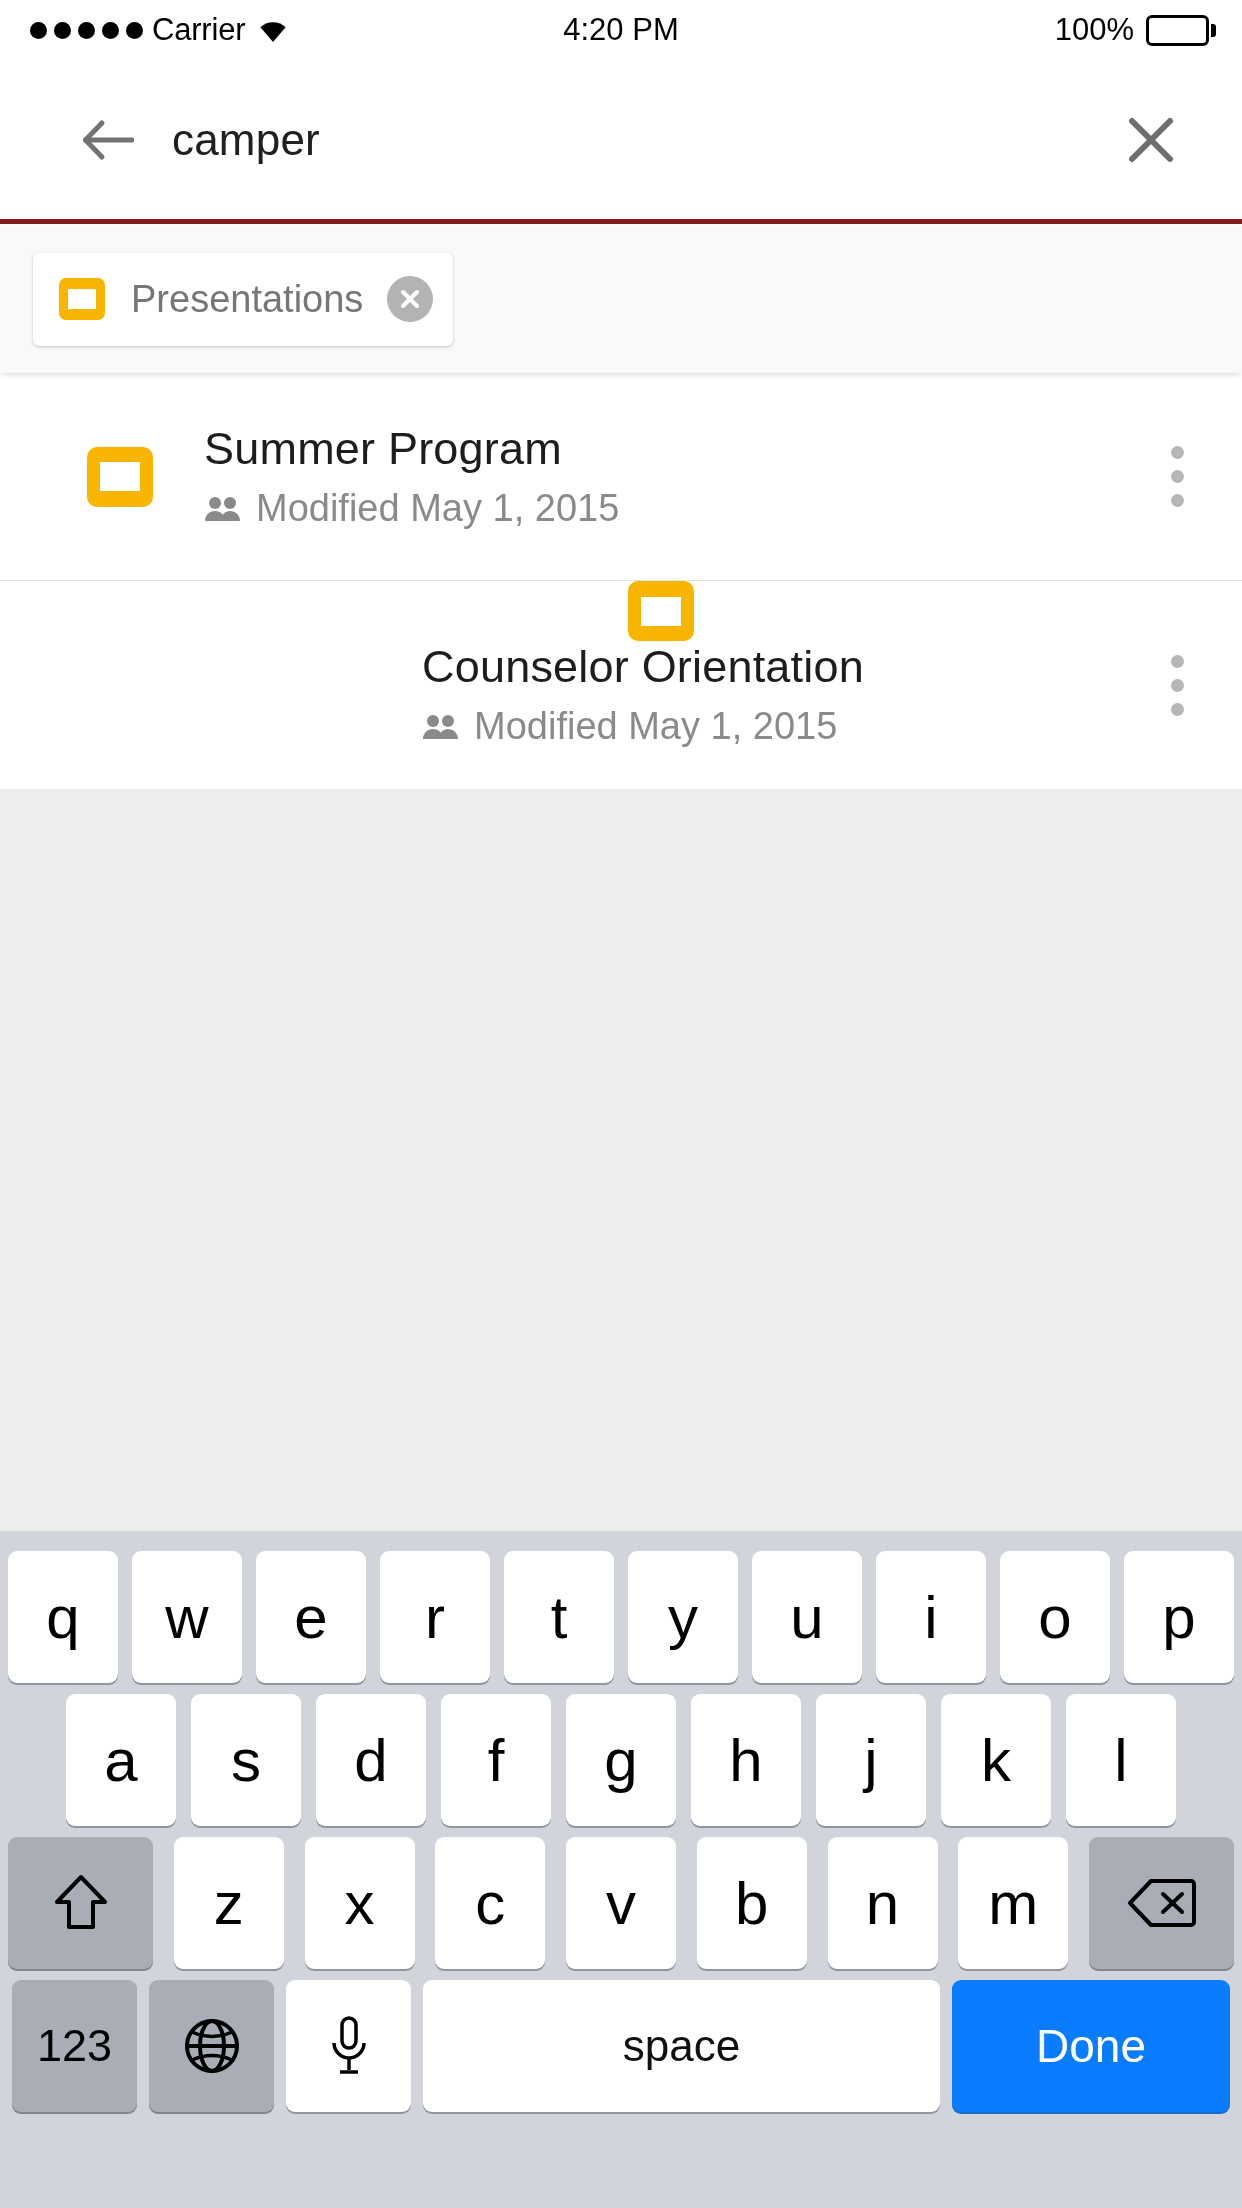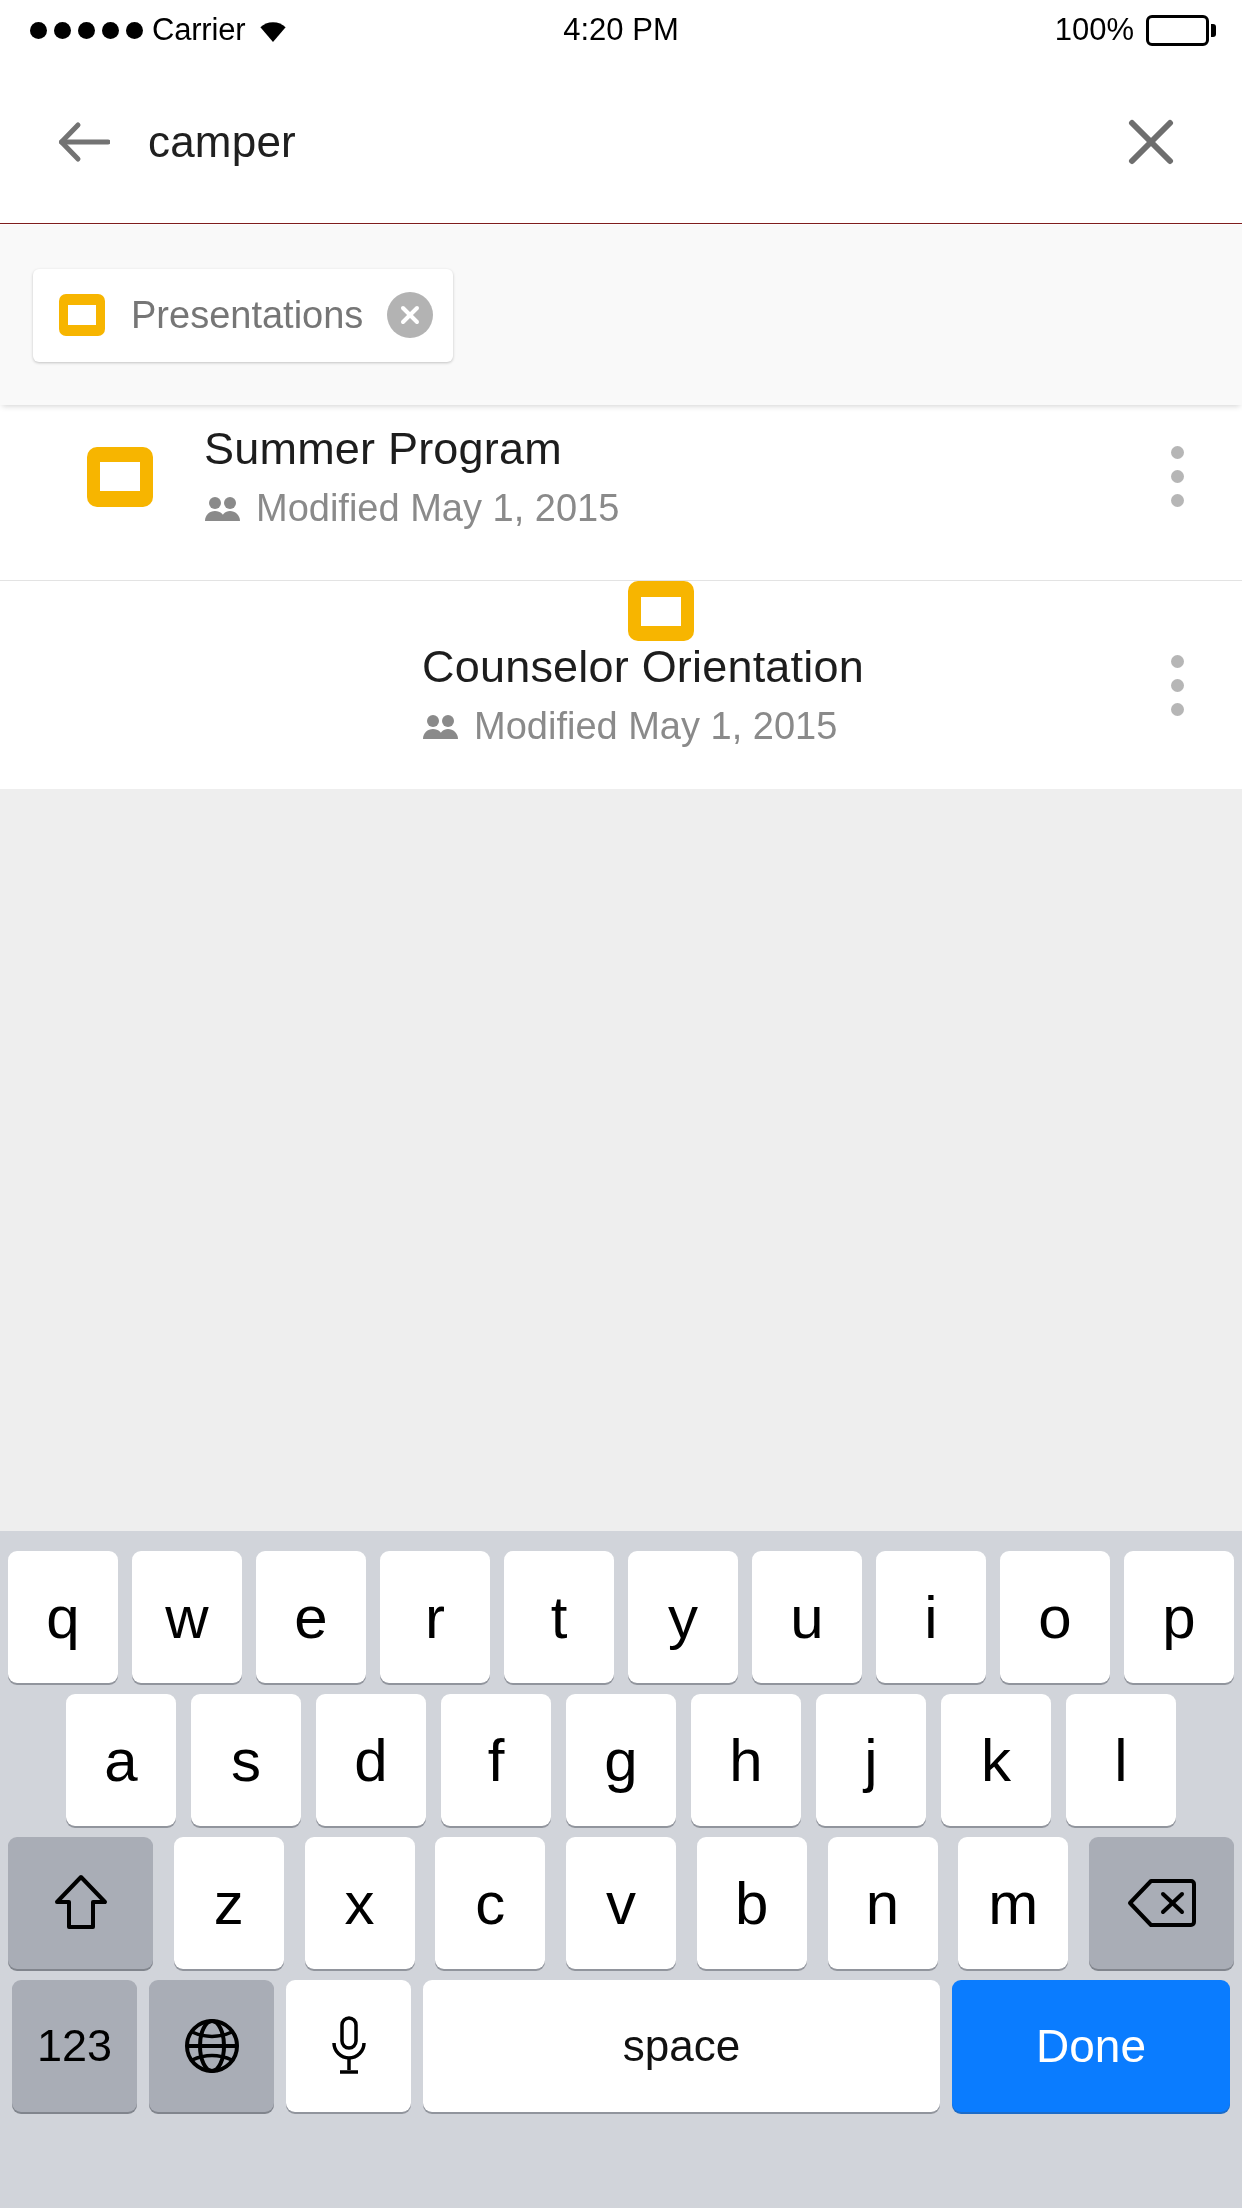--- a/index.html
+++ b/index.html
@@ -41,42 +41,42 @@
     padding: 3px; background: #fff;
   }
   .batt-fill { width: 100%; height: 100%; background: #000; border-radius: 1px; }
   .batt-cap {
     width: 5px; height: 13px; background: #000; border-radius: 0 3px 3px 0; margin-left: 2px;
   }
 
   
   .searchbar {
     position: absolute; top: 60px; left: 0; width: 1242px; height: 164px;
-    background: #ffffff; border-bottom: 1px solid #7f1d1d;
-    display: flex; align-items: center;
+    background: #ffffff; border-bottom: 5px solid #7f1d1d;
+    display: flex; align-items: center; padding-left: 24px;
   }
   .back-btn {
     width: 56px; height: 56px; margin-left: 56px;
     display: flex; align-items: center; justify-content: center;
     cursor: pointer;
   }
   .search-input-text {
     margin-left: 36px;
     font-size: 44px; color: #202020; letter-spacing: 0.2px;
     flex: 1;
   }
   .clear-btn {
     width: 70px; height: 70px; margin-right: 56px;
     display: flex; align-items: center; justify-content: center;
     cursor: pointer;
   }
 
   
   .filterbar {
-    position: absolute; top: 225px; left: 0; width: 1242px; height: 180px;
+    position: absolute; top: 225px; left: 0; width: 1242px; height: 148px;
     background: #f9f9f9;
     display: flex; align-items: center;
     box-shadow: 0 3px 6px -2px rgba(0,0,0,0.18);
     z-index: 3;
   }
   .chip {
     margin-left: 33px;
     height: 93px;
     background: #ffffff;
     border-radius: 6px;

